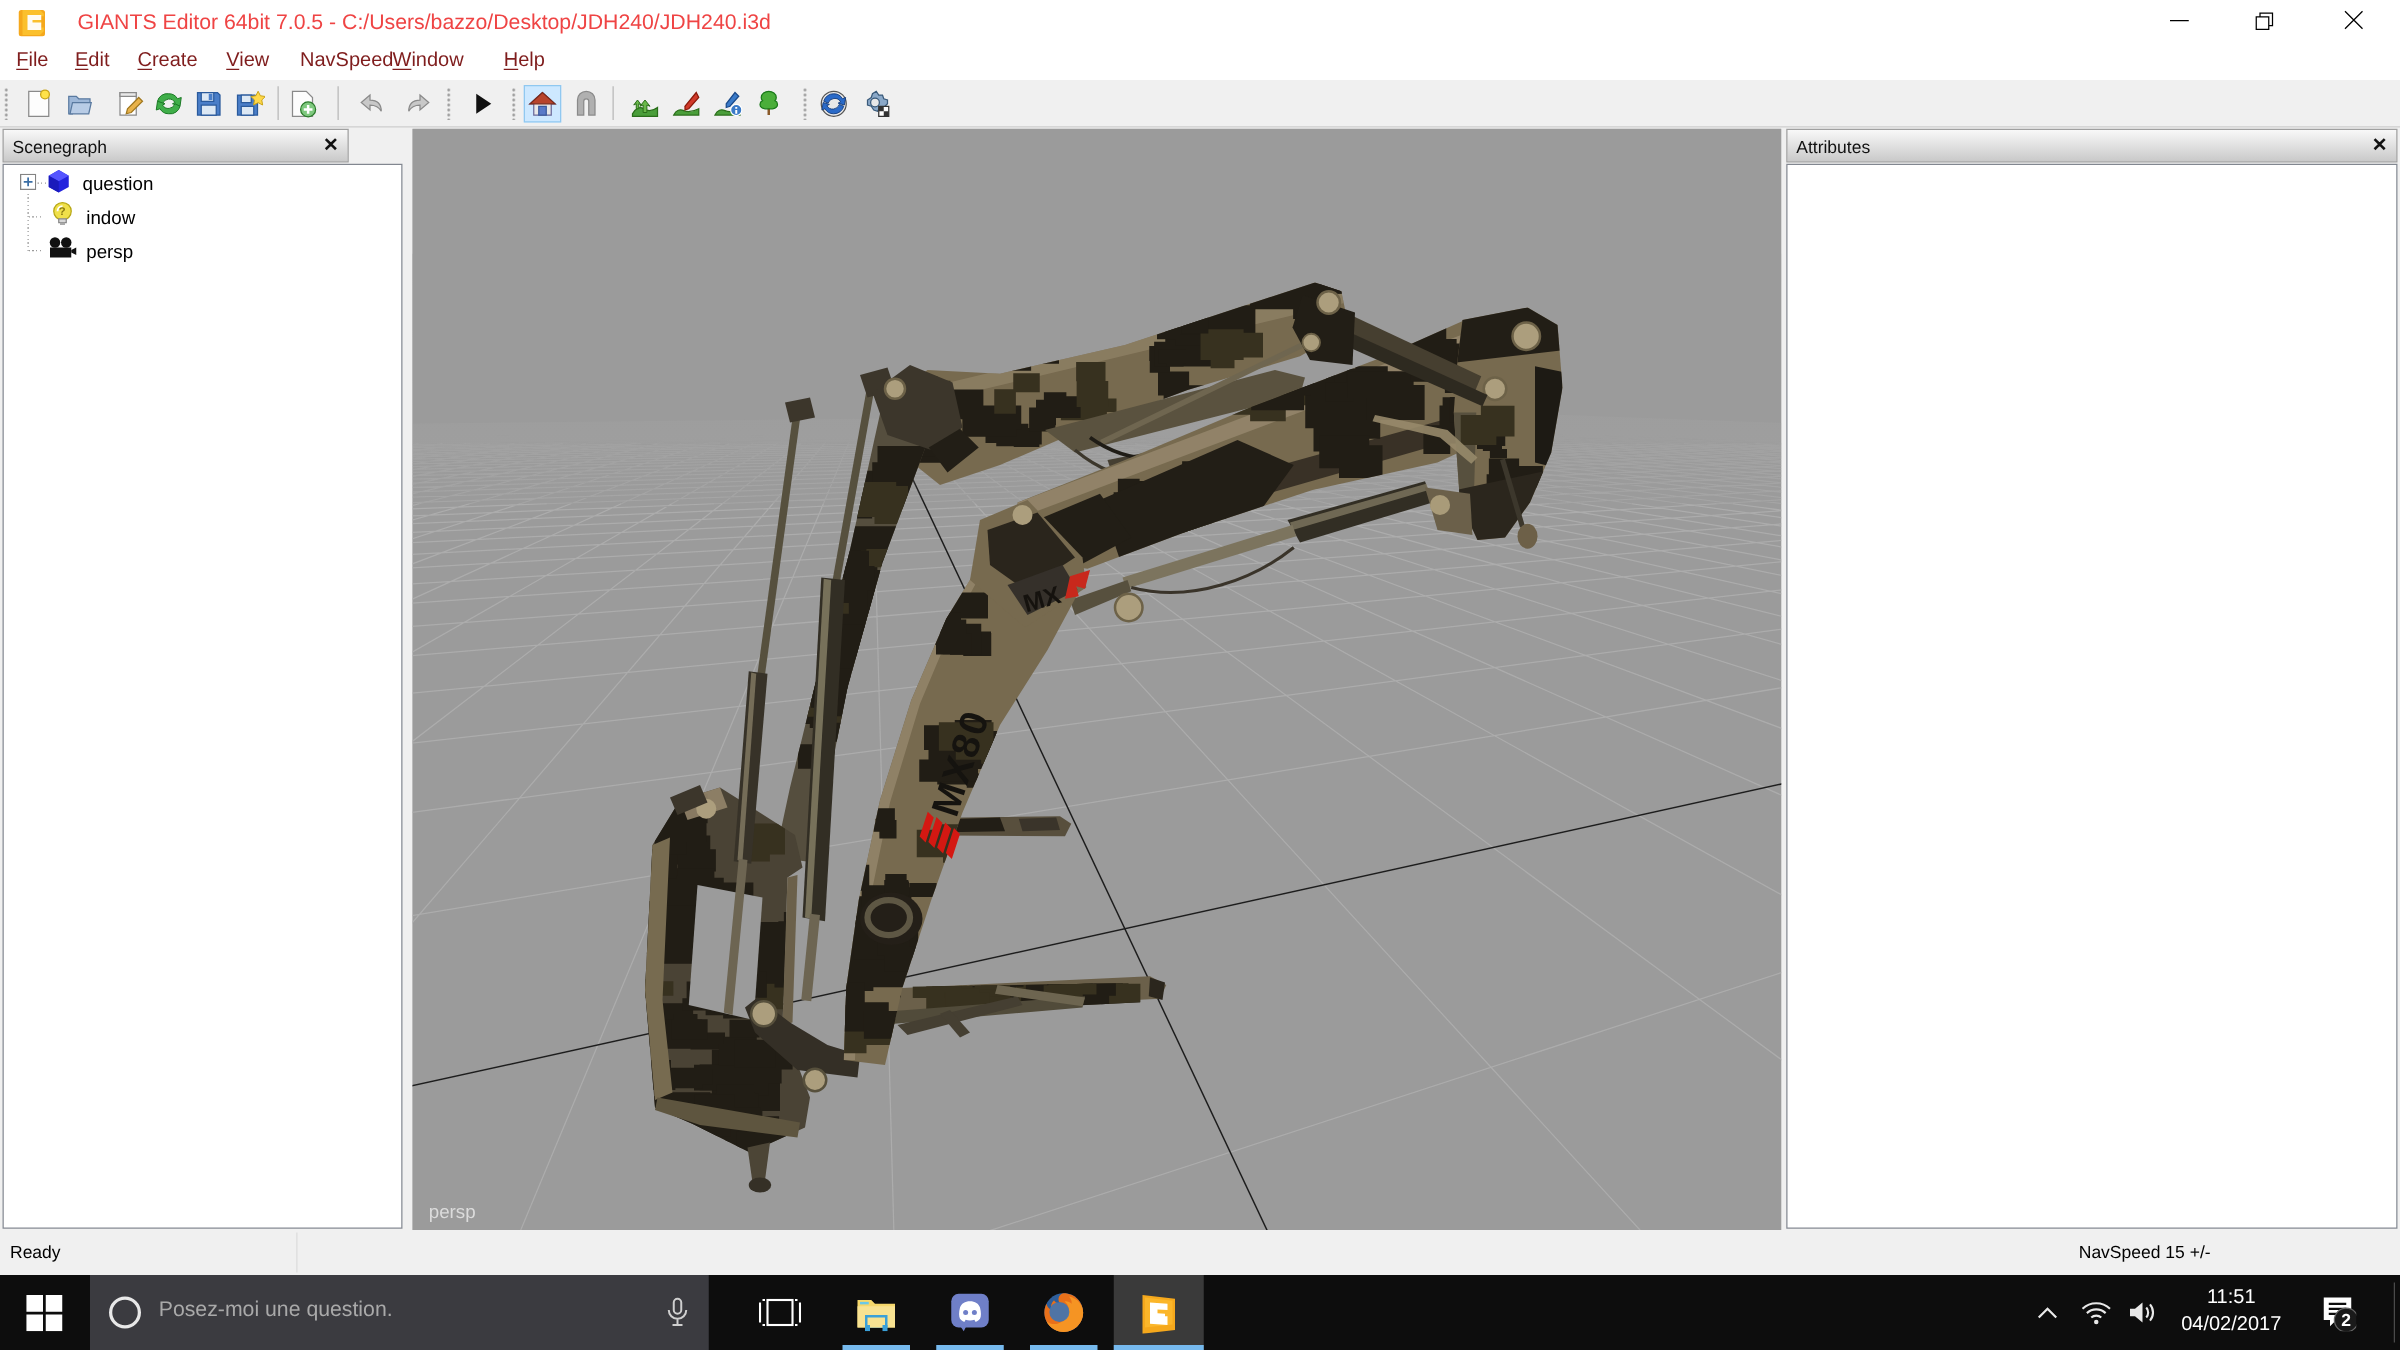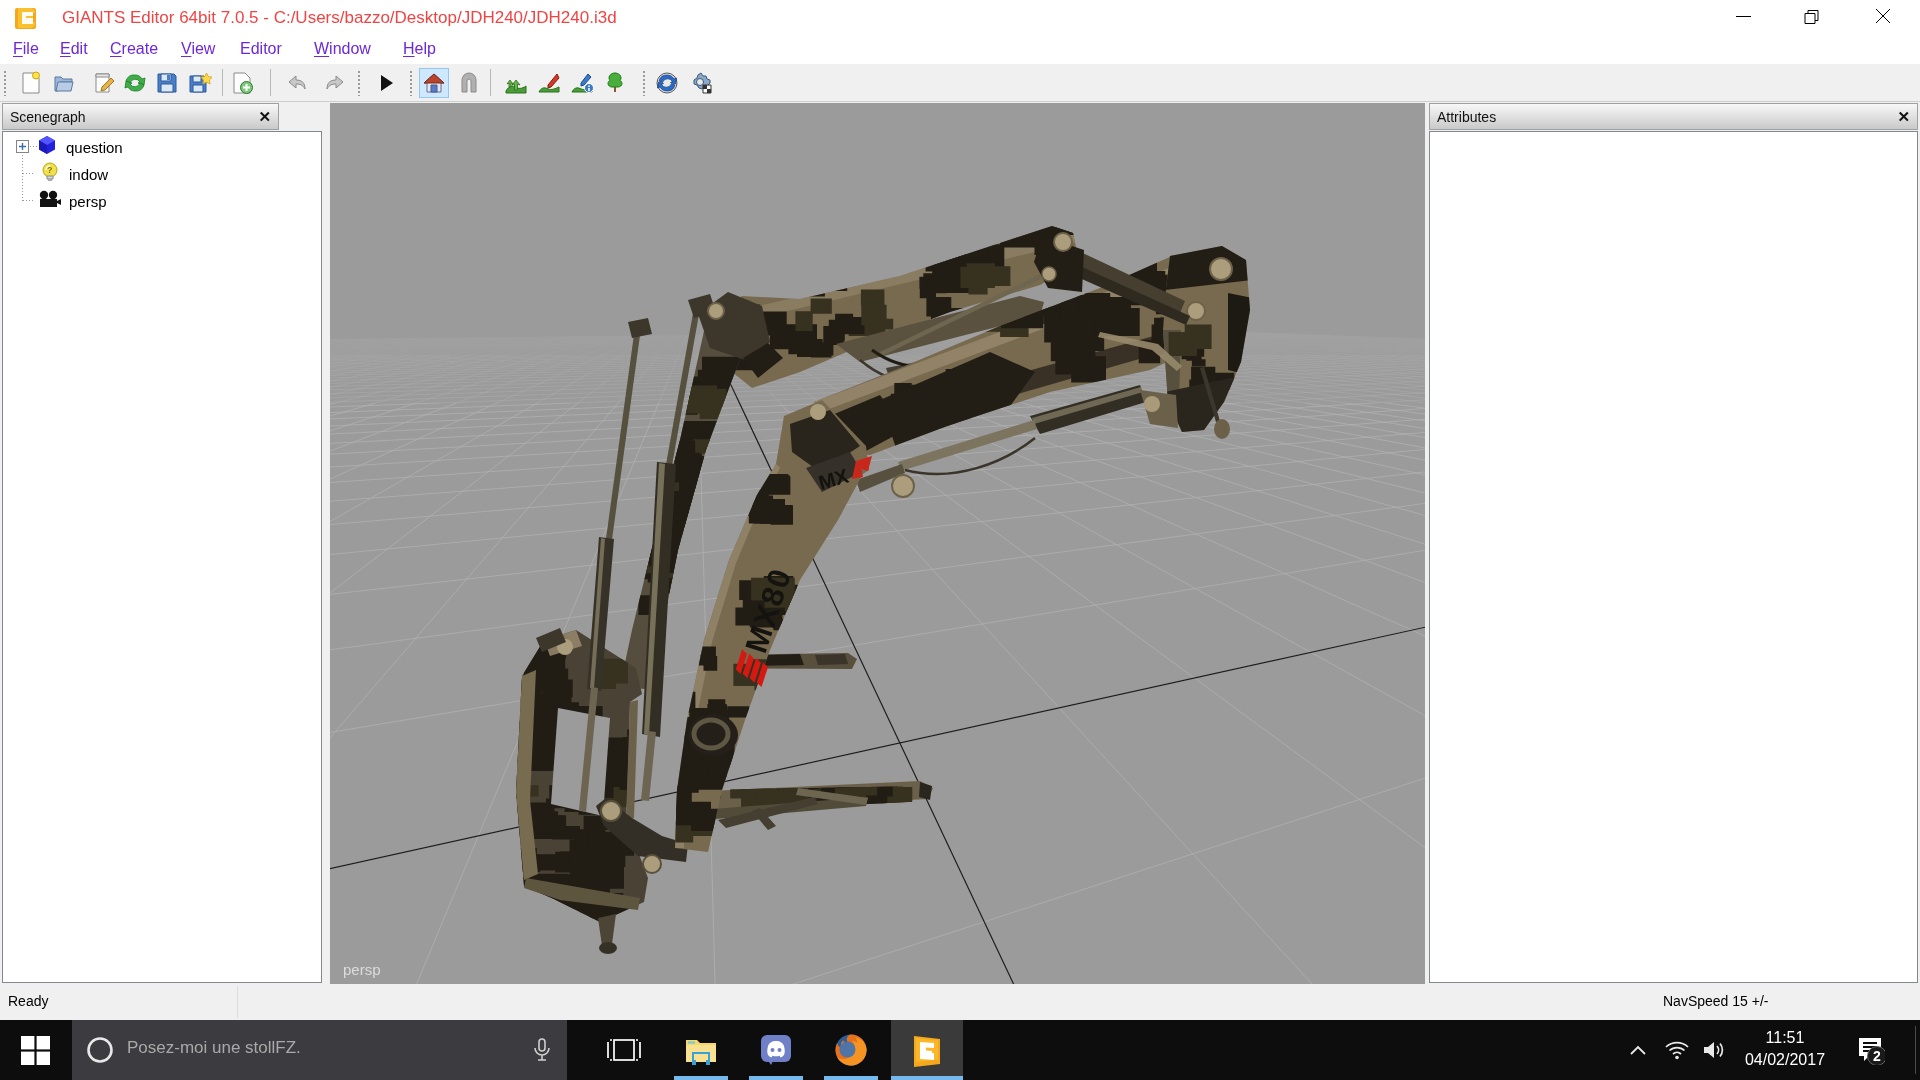--- a/index.html
+++ b/index.html
@@ -1,21 +1,21 @@
 <!DOCTYPE html>
 <html><head><meta charset="utf-8"><style>
 *{margin:0;padding:0;box-sizing:border-box}
 html,body{width:1920px;height:1080px;overflow:hidden;font-family:"Liberation Sans",sans-serif}
 #screen{position:relative;width:1920px;height:1080px;background:#f0f0f0}
 
 #title{position:absolute;left:0;top:0;width:1920px;height:36px;background:#fff}
 #title .txt{position:absolute;left:62px;top:8px;font-size:17px;color:#ef4444}
 #title svg.app{position:absolute;left:14px;top:6px}
 
-#menubar{position:absolute;left:0;top:36px;width:1920px;height:28px;background:#fff;font-size:16px;color:#6d28d9}
+#menubar{position:absolute;left:0;top:36px;width:1920px;height:28px;background:#fff;font-size:16px;color:#7f1d1d}
 #menubar span{position:absolute;top:4px}
 #menubar u{text-decoration:underline;text-underline-offset:2px}
 
 #toolbar{position:absolute;left:0;top:64px;width:1920px;height:38px;background:#f0f0f0;border-bottom:1px solid #cdcdcd}
 .grip{position:absolute;top:6px;width:4px;height:26px;background-image:radial-gradient(circle,#9a9a9a 1px,transparent 1.2px);background-size:4px 4px}
 .tsep{position:absolute;top:5px;width:1px;height:27px;background:#b8b8b8}
 .tbtn{position:absolute;top:4px;width:30px;height:30px;display:flex;align-items:center;justify-content:center}
 .tbtn.checked{background:#cde8ff;border:1px solid #90c8f0}
 
 .panel{position:absolute;background:#fff;border:1px solid #828790}
@@ -53,21 +53,21 @@
    <path d="M76 13.5h10v10h-10z M79 13.5v-3h10v10h-3"></path>
    <path d="M147 9l14 14M161 9l-14 14"></path>
  </svg>
 </div>
 
 <div id="menubar">
  <span style="left:13px"><u>F</u>ile</span>
  <span style="left:60px"><u>E</u>dit</span>
  <span style="left:110px"><u>C</u>reate</span>
  <span style="left:181px"><u>V</u>iew</span>
- <span style="left:240px">Editor</span>
+ <span style="left:240px">NavSpeed</span>
  <span style="left:314px"><u>W</u>indow</span>
  <span style="left:403px"><u>H</u>elp</span>
 </div>
 
 <div id="toolbar">
       <div class="grip" style="left:3px"></div>
       <div class="tbtn" style="left:16px">
         <svg width="24" height="24" viewBox="0 0 24 24">
           <path d="M4 2h11l5 5v15H4z" fill="#fdfdfd" stroke="#8a8a8a"></path>
           <circle cx="17" cy="4.5" r="3.5" fill="#ffe24a" stroke="#c9a418"></circle>
@@ -528,21 +528,21 @@
           <rect x="0" y="0" width="13.4" height="13.4"></rect>
           <rect x="15.6" y="0" width="13.4" height="13.4"></rect>
           <rect x="0" y="15.6" width="13.4" height="13.4"></rect>
           <rect x="15.6" y="15.6" width="13.4" height="13.4"></rect>
         </svg>
       </div>
       <div id="search">
         <span style="position:absolute;left:13px;top:15px"><svg width="30" height="30" viewBox="0 0 30 30">
             <circle cx="15" cy="15" r="11.5" fill="none" stroke="#e8e8e8" stroke-width="2.6"></circle>
           </svg></span>
-        <span class="ph">Posez-moi une stollFZ.</span>
+        <span class="ph">Posez-moi une question.</span>
         <span style="position:absolute;right:14px;top:17px"><svg width="22" height="26" viewBox="0 0 22 26">
             <rect x="8" y="2" width="6" height="12" rx="3" fill="none" stroke="#cfcfcf" stroke-width="1.6"></rect>
             <path d="M4 11a7 7 0 0 0 14 0M11 18v5M7 23h8" stroke="#cfcfcf" stroke-width="1.6" fill="none"></path>
           </svg></span>
       </div>
       <div class="tbicon" style="left:593px">
         <svg width="34" height="26" viewBox="0 0 34 26">
           <rect x="7" y="3" width="20" height="20" fill="none" stroke="#fff" stroke-width="1.7"></rect>
           <path d="M3 3h2M1 5v16M3 23h2M31 3h-2M33 5v16M31 23h-2" stroke="#fff" stroke-width="1.7" fill="none"></path>
         </svg>

